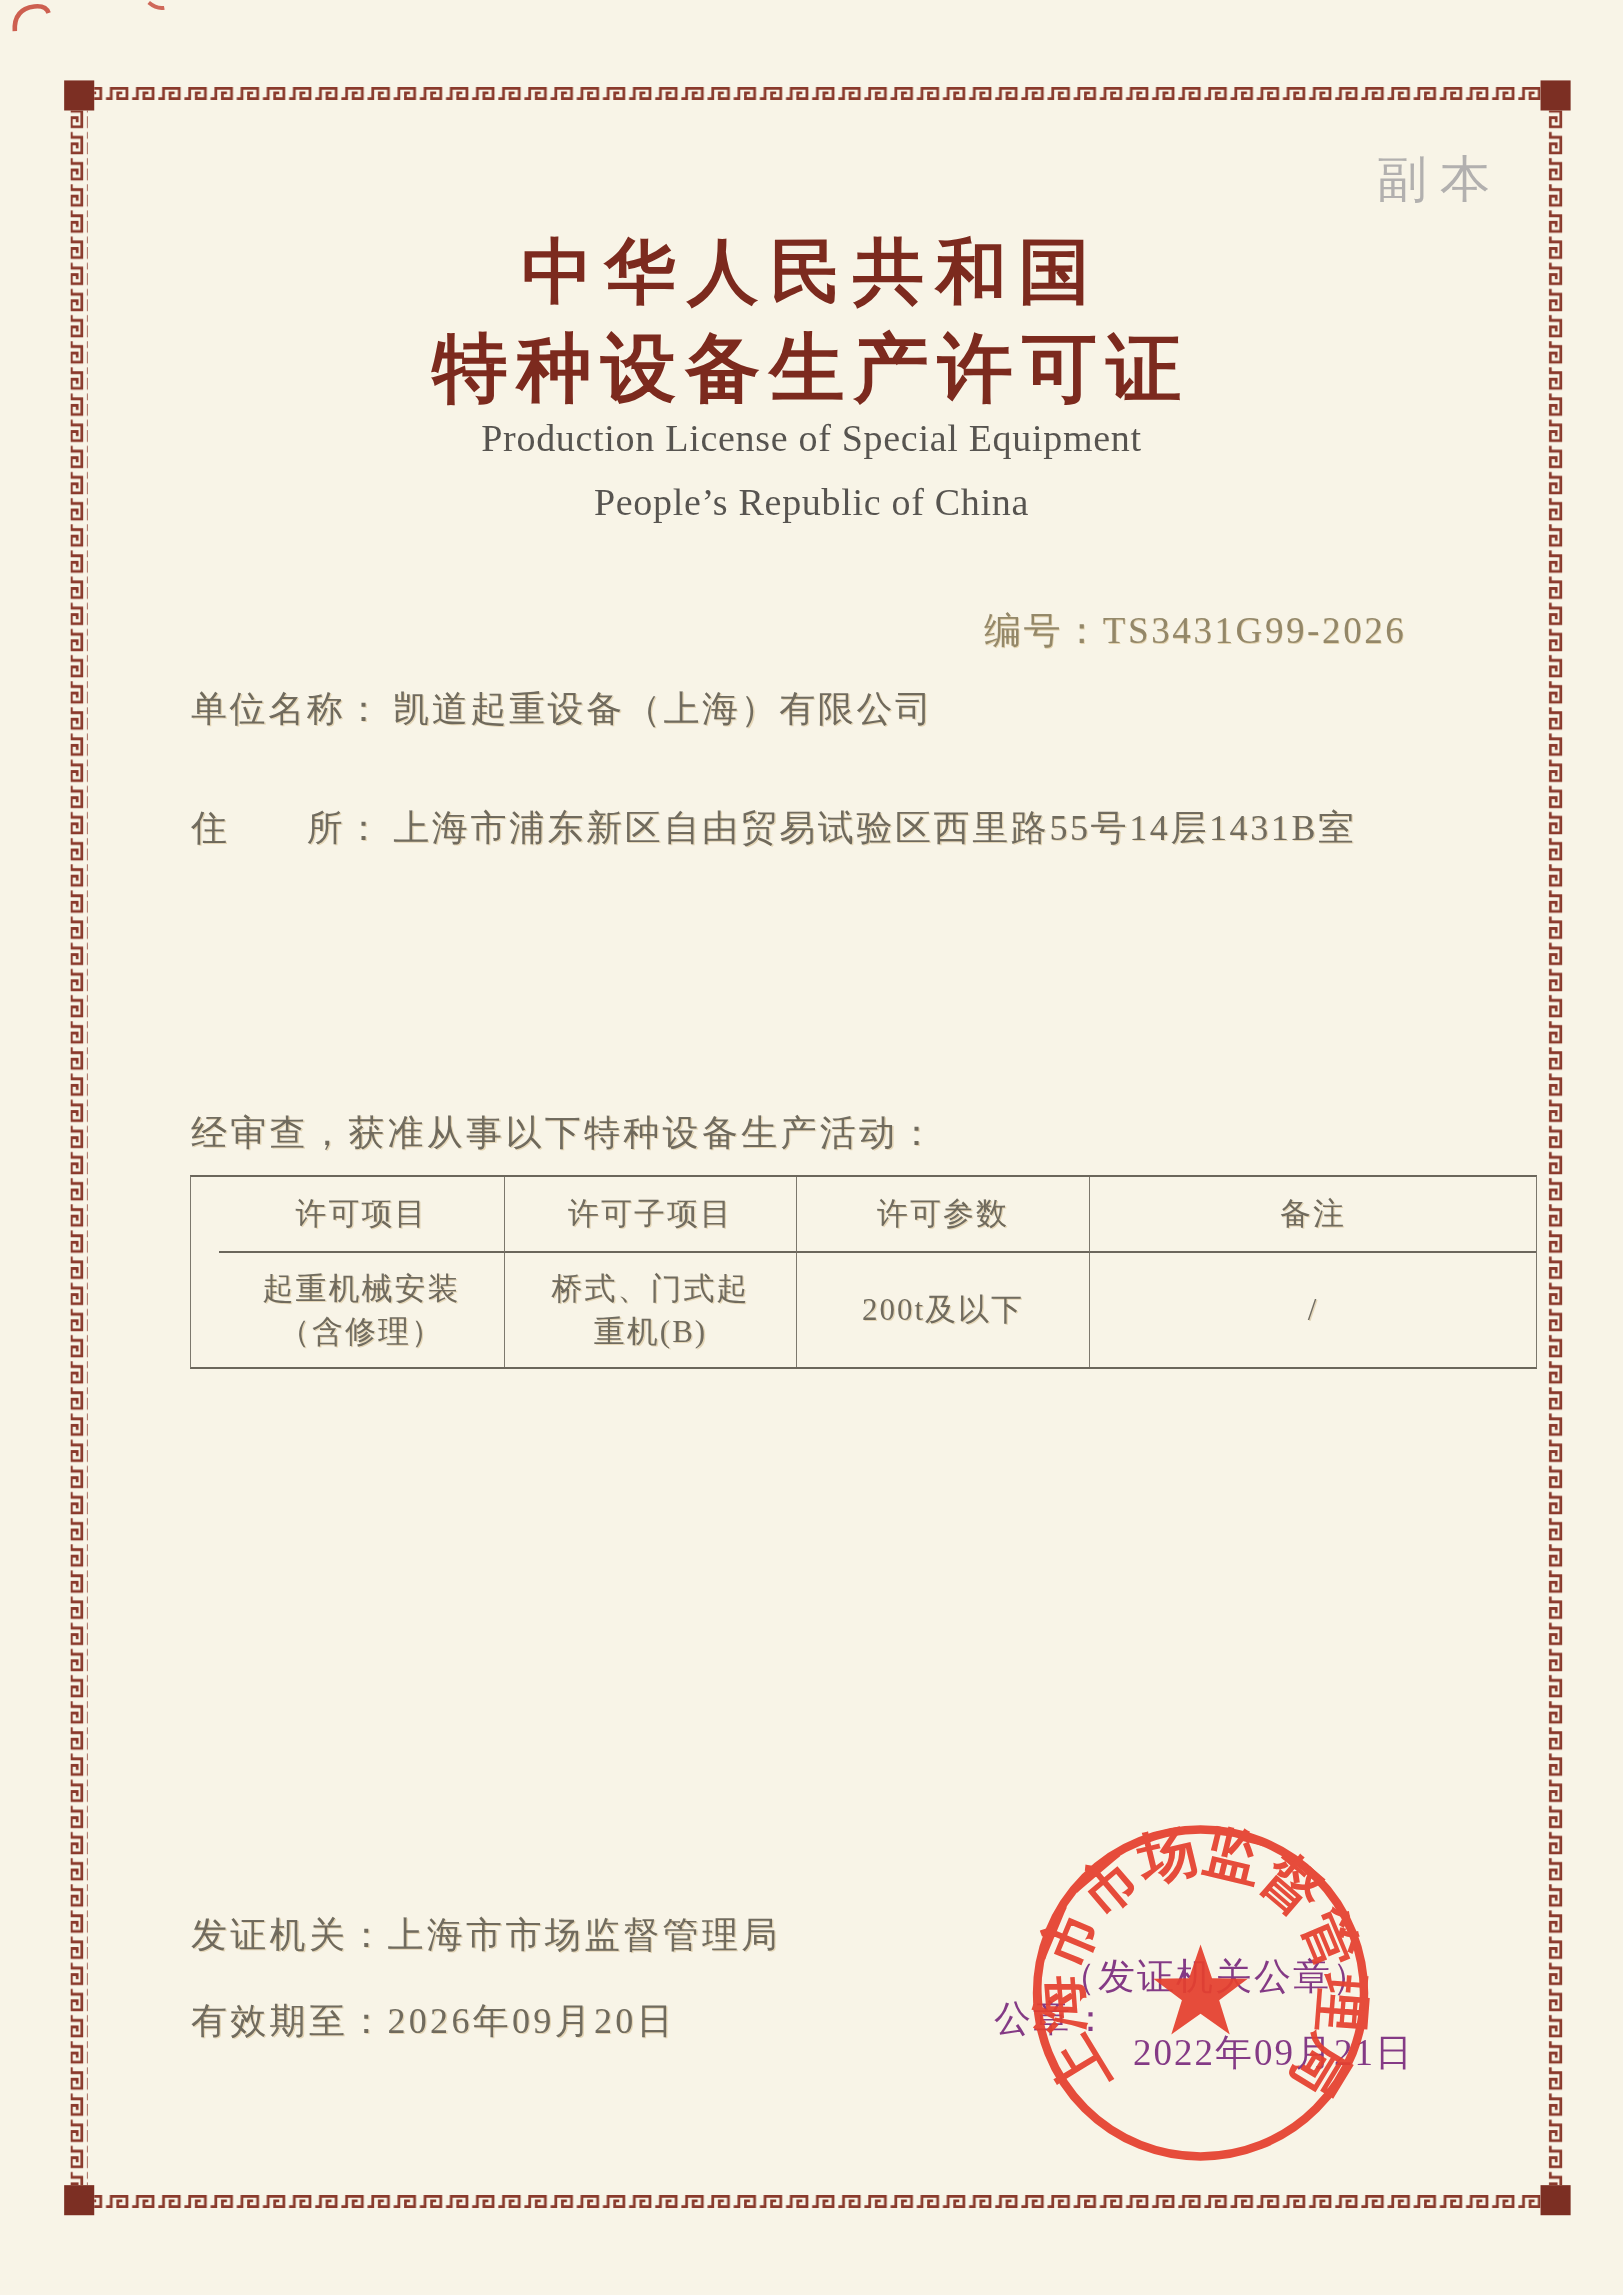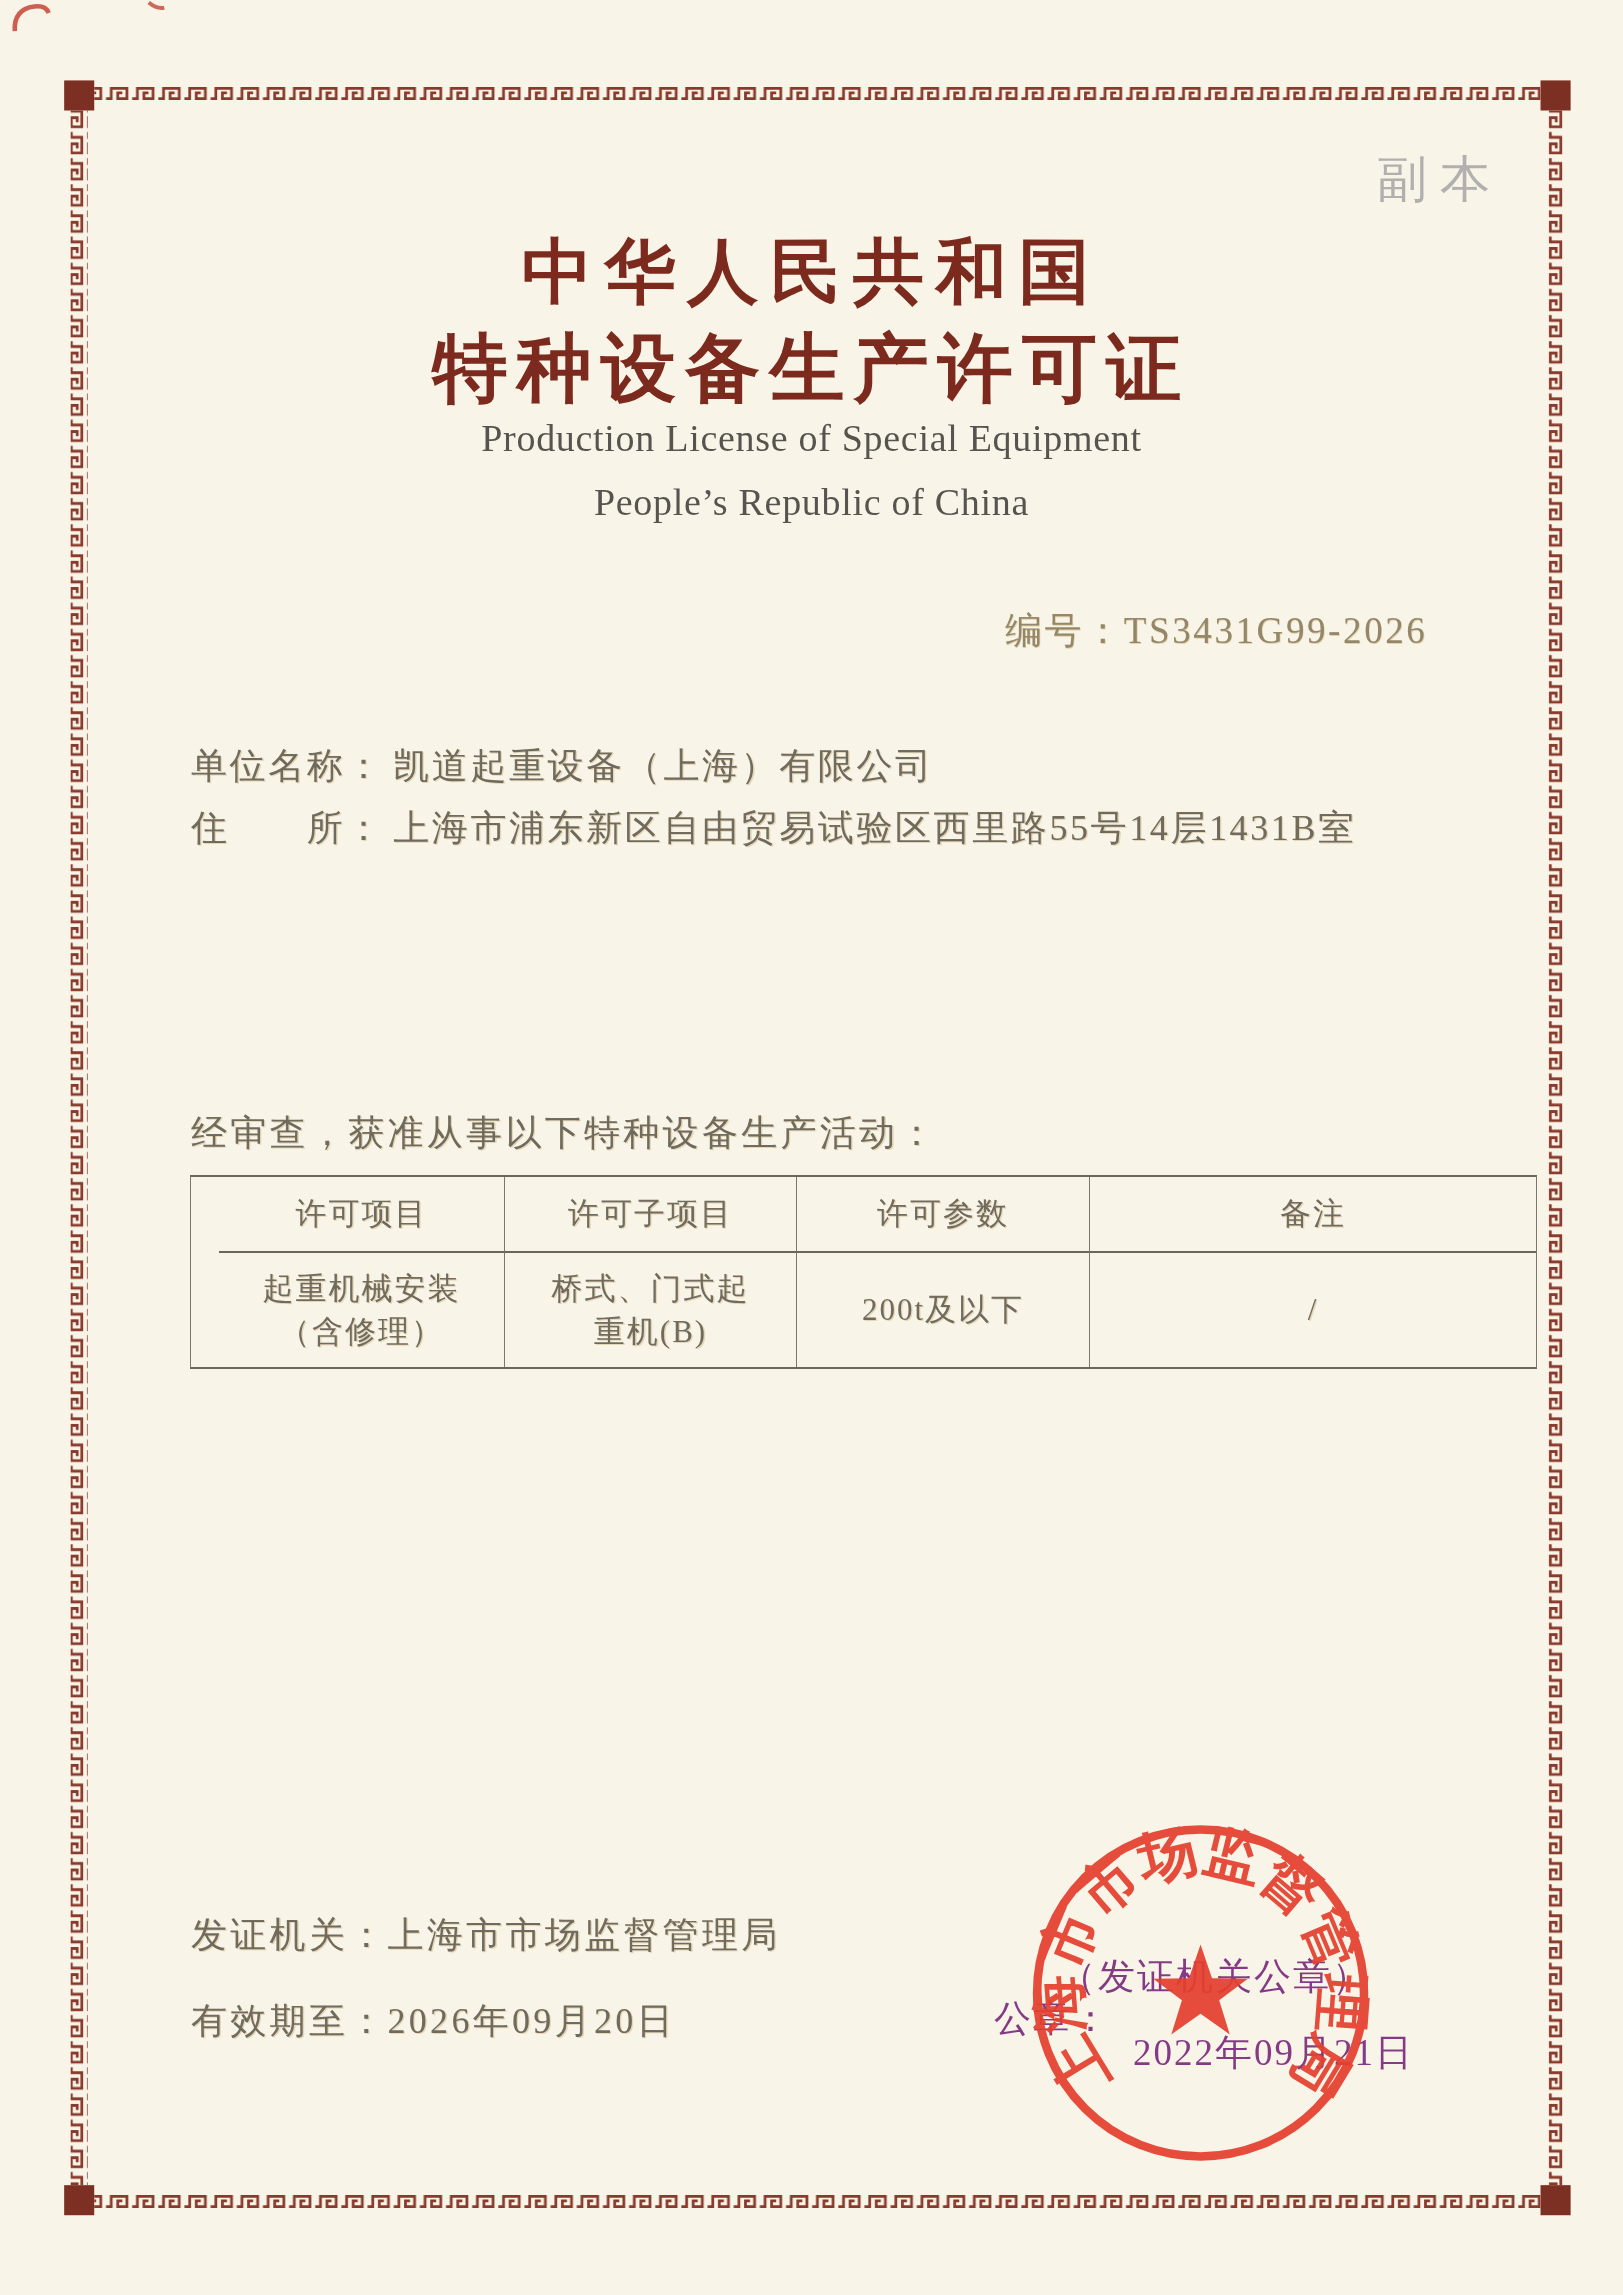--- a/index.html
+++ b/index.html
@@ -14,21 +14,20 @@
 
   
   .print{
     color:rgba(95,90,78,.88);
     text-shadow:1.3px 1.3px 0 rgba(198,166,106,.38);
     font-family:"Liberation Serif","DejaVu Serif",serif;
   }
   .gold{
     color:rgba(140,128,98,.92);
     text-shadow:0.7px 0.7px 0 rgba(205,175,115,.5);
-    margin-left:21px;
   }
 
   .copy-label{
     left:1377px;top:146px;
     font-size:50px;letter-spacing:13px;
     color:#84848a;opacity:.6;font-weight:400;
   }
   .title-cn{
     left:0;width:1623px;text-align:center;
     color:#7c2a1e;font-weight:700;
@@ -38,21 +37,21 @@
   .title-en{
     left:0;width:1623px;text-align:center;
     color:#413f3c;opacity:.88;font-size:38px;letter-spacing:0.7px;
   }
   .title-en.l1{top:416px;}
   .title-en.l2{top:480px;}
 
   .license-no{left:984px;top:606px;font-size:37px;letter-spacing:2.6px;}
   .field{left:191px;font-size:36px;letter-spacing:2.6px;white-space:nowrap;}
   .field .val{margin-left:9.2px;}
-  .f1{top:742px;} .f2{top:804px;} .f3{top:892px;}
+  .f1{top:685px;} .f2{top:804px;} .f3{top:892px;}
   .approval{left:191px;top:1109px;font-size:36px;letter-spacing:3.3px;}
 
   .permit-table{
     left:190px;top:1175px;width:1317px;height:190px;
     display:grid;
     grid-template-columns:286px 292px 293px 446px;
     grid-template-rows:76px 114px;
     border-top:2px solid rgba(72,67,57,.8);
     border-bottom:2px solid rgba(72,67,57,.8);
     border-left:1.3px solid rgba(72,67,57,.7);

